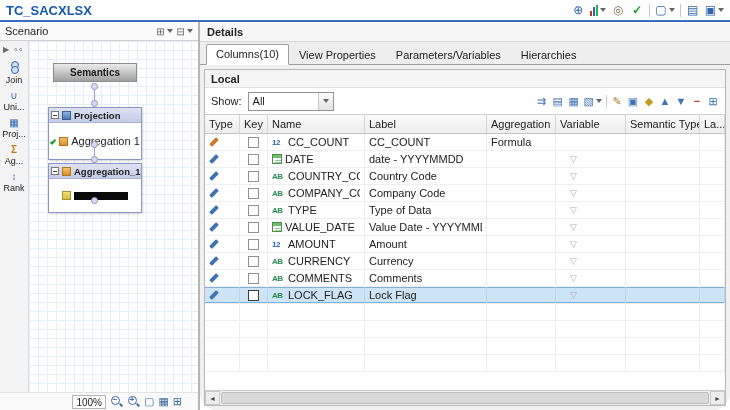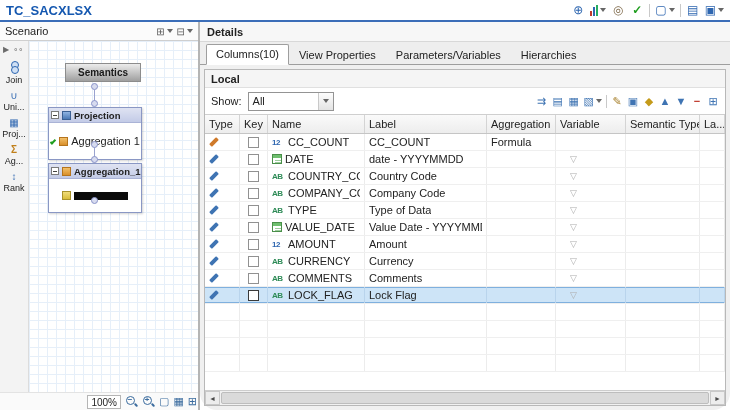--- a/index.html
+++ b/index.html
@@ -35,40 +35,40 @@
   .pal-ico { font-size:10px; color:#2e66b0; height:11px; line-height:11px; }
   .pal-ico.sigma { color:#c07f1a; font-weight:bold; }
   .pal-label { font-size:9px; }
   .venn { position:relative; width:9px; height:13px; flex:none; }
   .venn::before, .venn::after { content:""; position:absolute; width:6px; height:6px; border:1px solid #2e66b0; border-radius:50%; background:#cfe0f5; left:1px; }
   .venn::before { top:0; } .venn::after { bottom:0; }
 
   .canvas { flex:1; position:relative; min-width:0; background:#fff;
     background-image:linear-gradient(#e6eff9 1px, transparent 1px), linear-gradient(90deg,#e6eff9 1px, transparent 1px);
     background-size:9px 9px; }
-  .sem-node { position:absolute; left:36px; top:22px; width:76px; height:19px; border:1px solid #8c8c8c;
+  .sem-node { position:absolute; left:24px; top:22px; width:84px; height:19px; border:1px solid #8c8c8c;
     background:linear-gradient(#ececec,#9f9f9f); display:flex; align-items:center; justify-content:center;
     font-weight:bold; font-size:10px; color:#1a1a1a; }
   .gnode { position:absolute; width:94px; border:1px solid #8a97c4; background:#fff; box-shadow:1px 1px 2px rgba(0,0,0,.18); }
   .proj-node { left:19px; top:66px; }
   .agg-node { left:19px; top:122px; }
   .gn-hd { height:15px; display:flex; align-items:center; gap:3px; padding:0 2px; background:linear-gradient(#dfe3f2,#c3cbe7);
     border-bottom:1px solid #aab3d6; font-weight:bold; font-size:9.5px; white-space:nowrap; overflow:hidden; }
   .minus { width:8px; height:8px; flex:none; border:1px solid #7a7a7a; background:#fff; position:relative; }
   .minus::before { content:""; position:absolute; left:1px; right:1px; top:3px; height:1px; background:#444; }
   .nico-proj { width:9px; height:9px; flex:none; background:linear-gradient(#8fb3e3,#4a78b5); border:1px solid #3a5f94; }
   .nico-agg { width:9px; height:9px; flex:none; background:linear-gradient(#f2c06a,#d98f2b); border:1px solid #b5741d; }
   .gn-row { display:flex; align-items:center; gap:3px; padding:12px 4px; font-size:11px; white-space:nowrap; overflow:hidden;justify-content:center; }
   .chk { width:6px; height:3px; border-left:2px solid #1f9e1f; border-bottom:2px solid #1f9e1f; transform:rotate(-45deg); flex:none; }
   .nico-tbl { width:9px; height:9px; flex:none; background:linear-gradient(#f0dd7a,#d9bd3a); border:1px solid #a8922c; }
   .blackbar { width:54px; height:8px; background:#0a0a0a; }
   .dot { position:absolute; width:7px; height:7px; border-radius:50%; background:#d7dbef; border:1px solid #8a93c9; }
   .vline { position:absolute; width:1px; background:#99a2cf; }
 
-  .sc-ft { height:18px; flex:none; display:flex; align-items:center; justify-content:flex-end; gap:4px; padding:0 1px;
+  .sc-ft { height:18px; flex:none; display:flex; align-items:center; justify-content:flex-end; gap:4px; padding:0 16px;
     background:#fafafa; border-top:1px solid #e3e3e3; }
   .zoomval { border:1px solid #b5b5b5; background:#fff; height:14px; line-height:13px; padding:0 3px; font-size:10px; }
   .mag { position:relative; width:13px; height:13px; flex:none; display:inline-block; }
   .mag::before { content:""; position:absolute; left:1px; top:1px; width:7px; height:7px; border:1.5px solid #3a6b9e; border-radius:50%; }
   .mag::after { content:""; position:absolute; left:9px; top:9px; width:4px; height:2px; background:#3a6b9e; transform:rotate(45deg); border-radius:1px; }
   .mag .sign { position:absolute; left:0; top:0; width:10px; height:10px; line-height:10px; text-align:center; font-size:8px; font-weight:bold; color:#3a6b9e; }
   .ft-ico { color:#3a6b9e; font-size:11px; line-height:1; }
 
   
   .details { flex:1; display:flex; flex-direction:column; min-width:0; background:#f0f0f0;border-radius:17px; }

